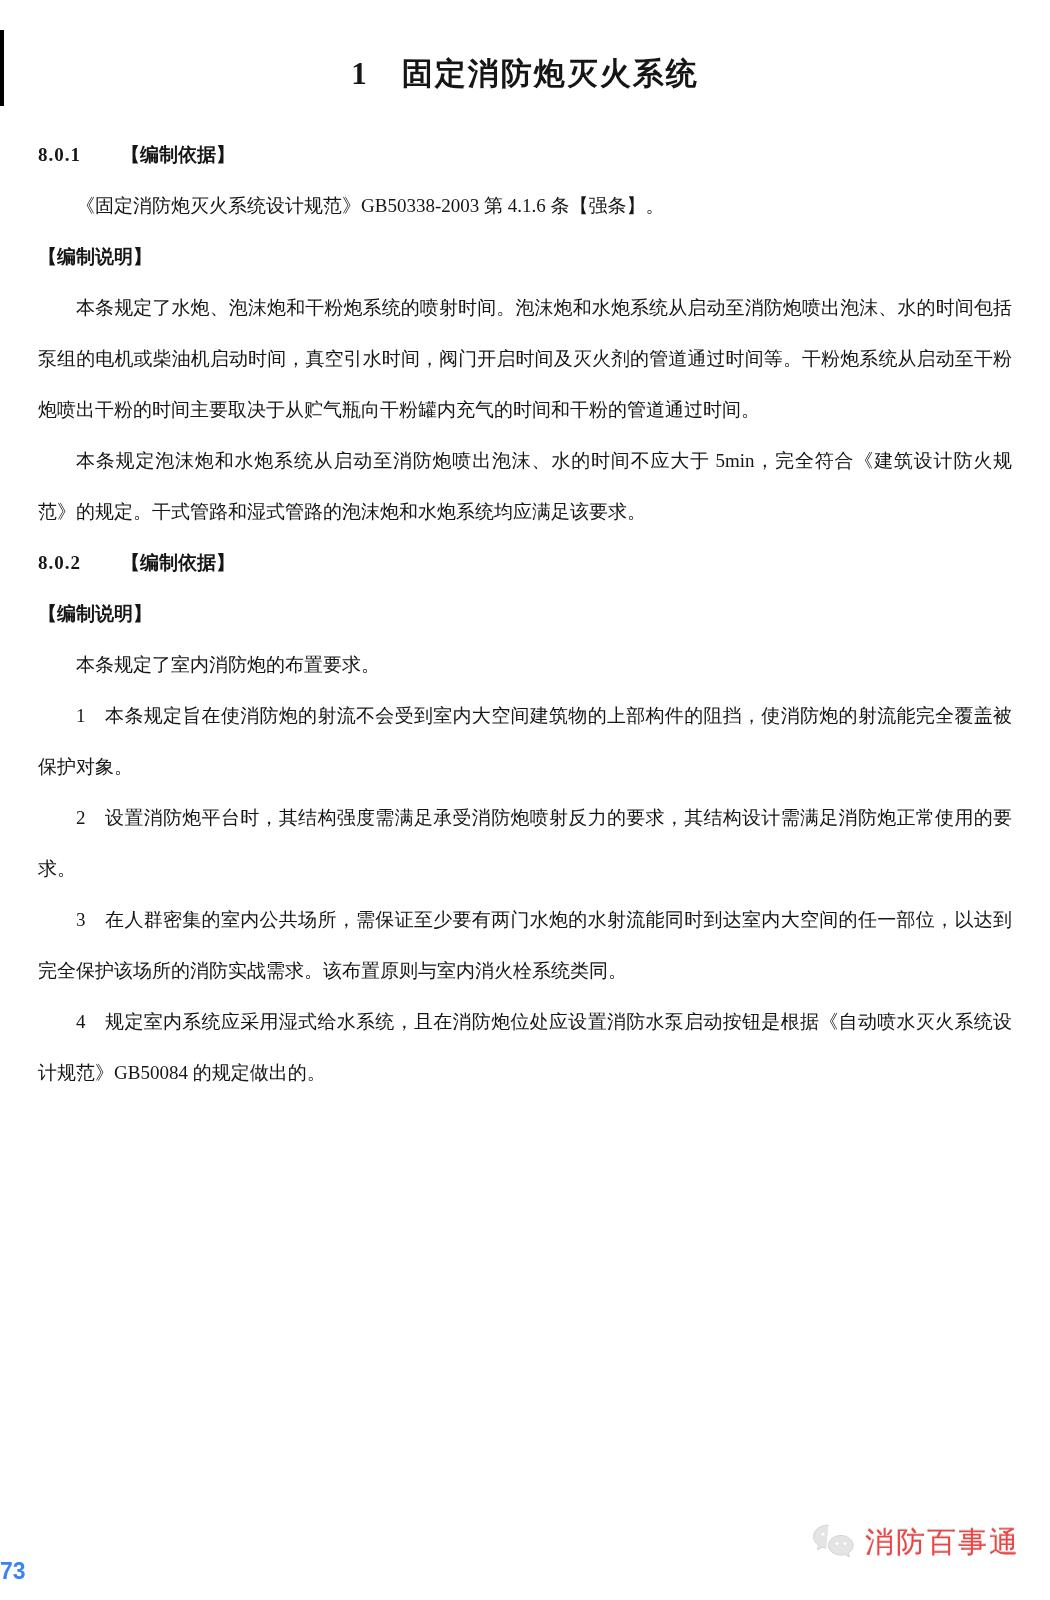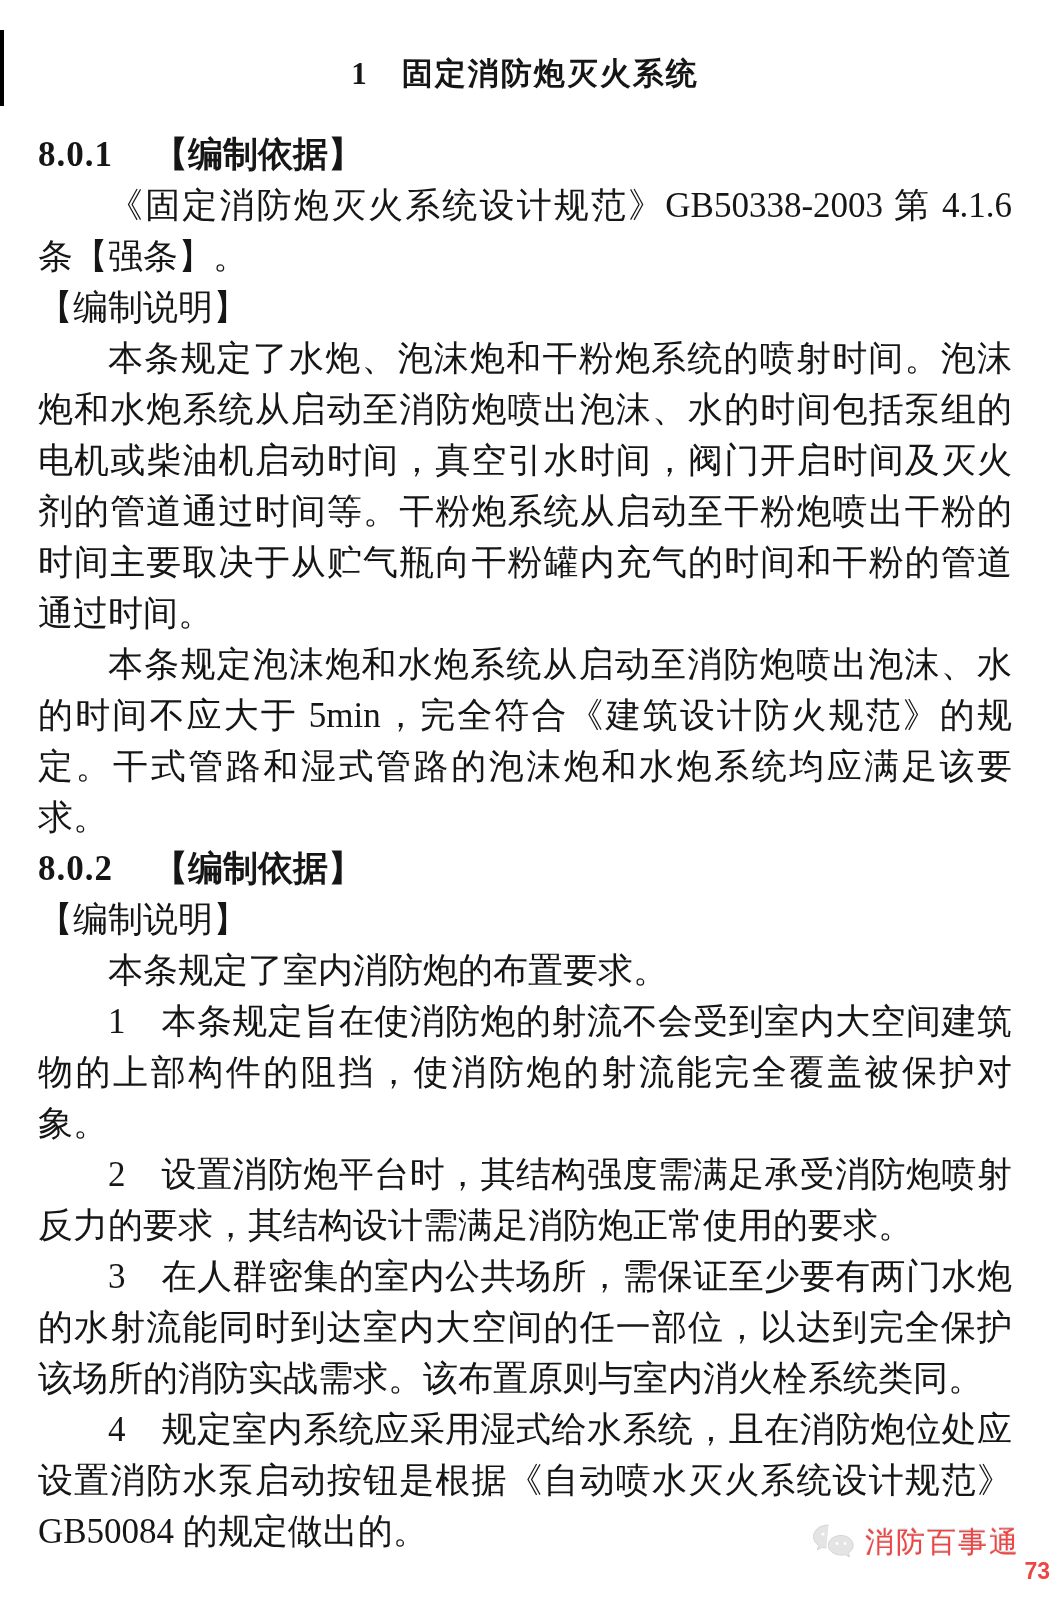--- a/index.html
+++ b/index.html
@@ -32,39 +32,39 @@
     margin: 53px 38px 0 38px;
     text-align: center;
     font-size: 31px;
     line-height: 42px;
     font-weight: 700;
     letter-spacing: 2px;
   }
   .body {
     position: relative;
     margin: 34px 38px 0 38px;
-    font-size: 35px;
+    font-size: 19px;
     line-height: 51px;
     text-align: justify;
     text-justify: inter-ideograph;
   }
   .sec-head {
     font-weight: 700;
   }
   .sec-head .num {
     display: inline-block;
     margin-right: 40px;
     letter-spacing: 1px;
   }
   .basis {
     margin: 0;
     text-indent: 2em;
   }
   .exp-label {
-    font-weight: 400;
+    font-weight: 700;
   }
   .body p {
     margin: 0;
     text-indent: 2em;
   }
   .watermark {
     position: absolute;
     top: 1522px;
     right: 30px;
     display: flex;
@@ -78,25 +78,25 @@
   }
   .watermark svg {
     display: block;
     opacity: 0.85;
   }
   .page-number {
     position: absolute;
     top: 1558px;
     left: 0;
     width: 100%;
-    text-align: right;
+    text-align: left;
     font-family: "Liberation Sans", "DejaVu Sans", sans-serif;
     font-weight: 700;
     font-size: 23px;
-    color: #ef4444;
+    color: #3b82f6;
   }
 </style>
 </head>
 <body>
 
 <div class="doc">
 
   <div class="edge-mark"></div>
 
   <h1 class="title">1　固定消防炮灭火系统</h1>

